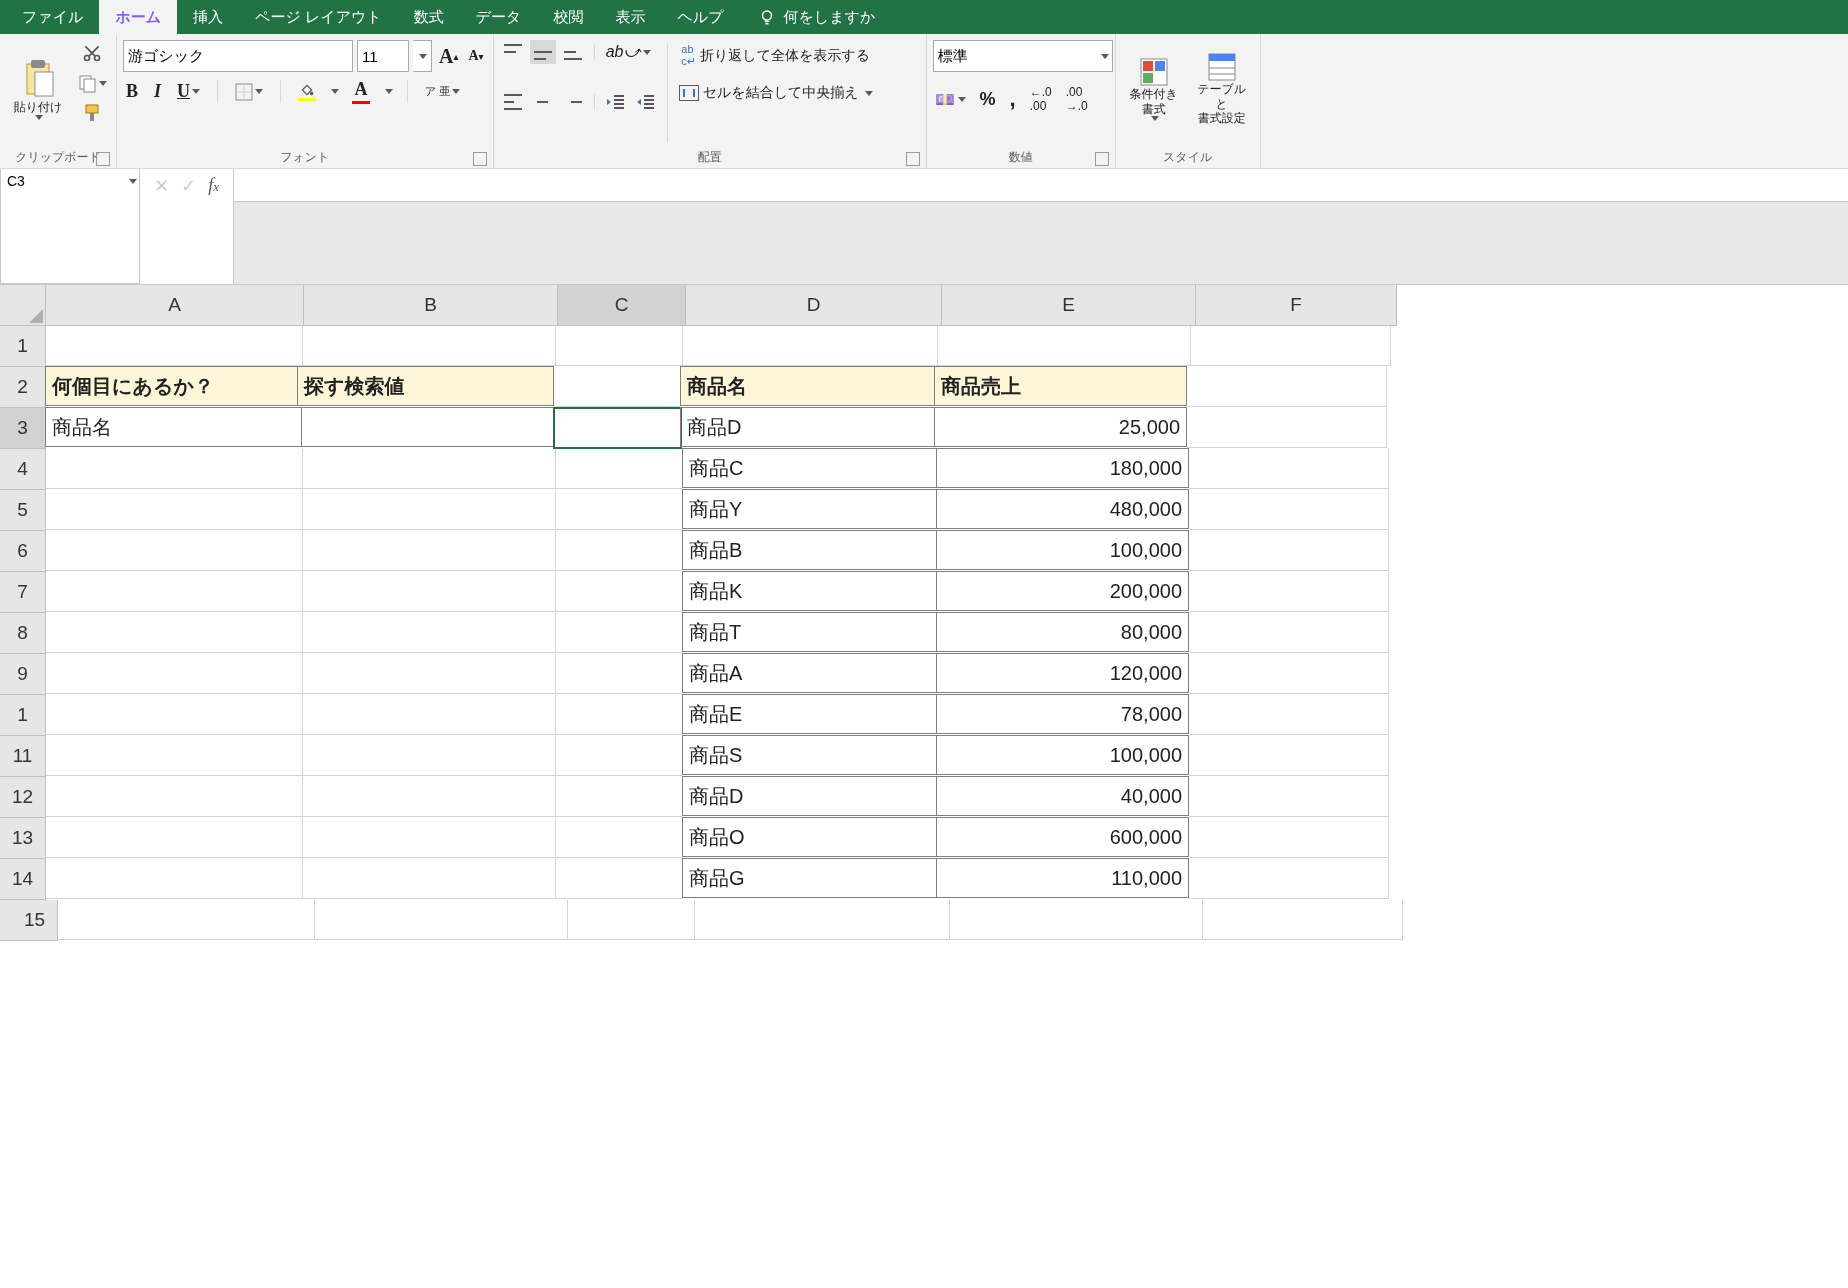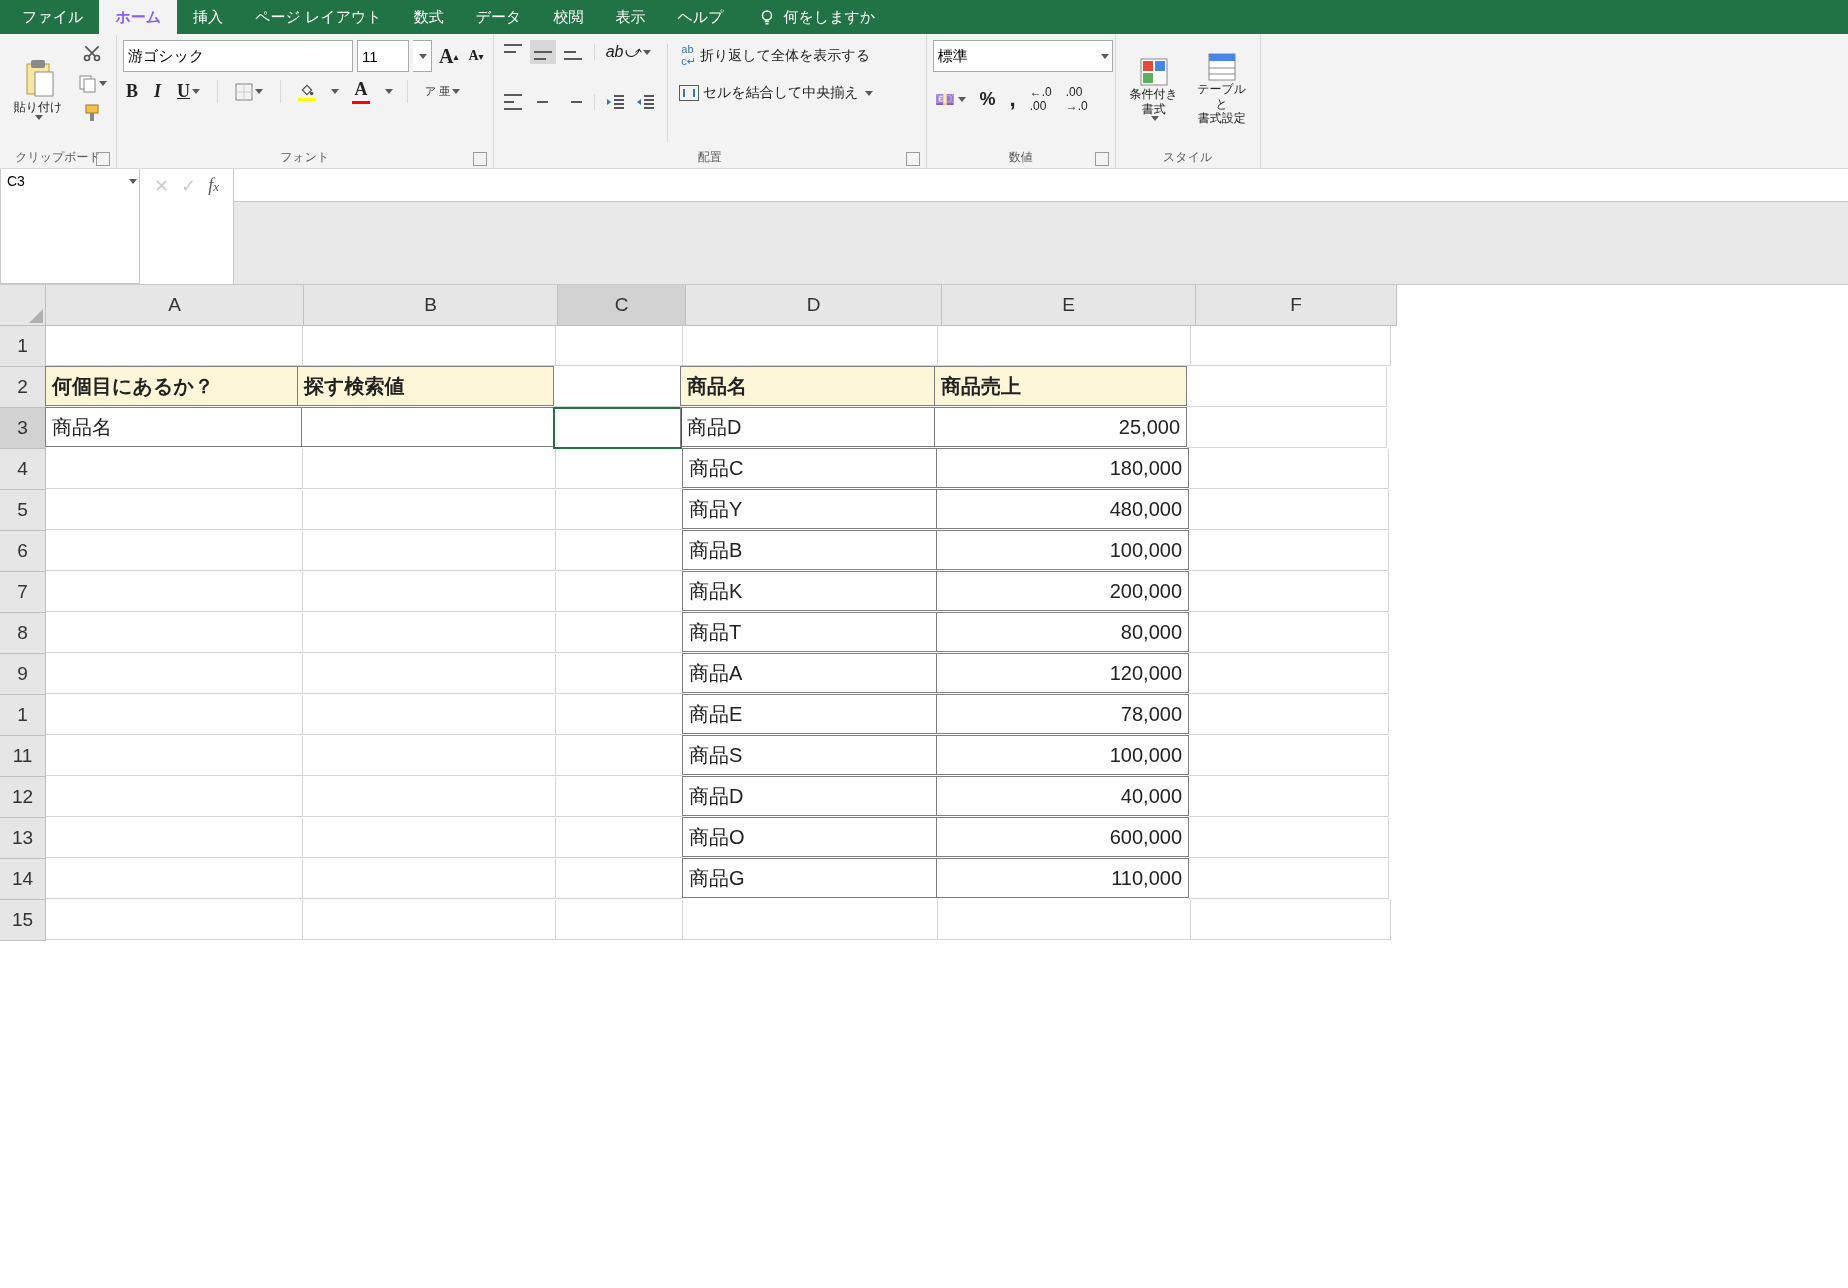--- a/index.html
+++ b/index.html
@@ -478,21 +478,21 @@
       <div class="grid-wrap">
         <div class="rowhdr" style="height: 40px;">14</div>
         <div class="cell" style="width: 257px;"></div>
         <div class="cell" style="width: 253px;"></div>
         <div class="cell" style="width: 127px;"></div>
         <div class="cell boxed" style="width: 255px;">商品G</div>
         <div class="cell boxed r" style="width: 253px;">110,000</div>
         <div class="cell" style="width: 200px;"></div>
       </div>
       <div class="grid-wrap">
-        <div class="rowhdr" style="height: 40px;">15</div>
+        <div class="rowhdr" style="height: 40px; padding-left: 12px;">15</div>
         <div class="cell" style="width: 257px;"></div>
         <div class="cell" style="width: 253px;"></div>
         <div class="cell" style="width: 127px;"></div>
         <div class="cell" style="width: 255px;"></div>
         <div class="cell" style="width: 253px;"></div>
         <div class="cell" style="width: 200px;"></div>
       </div>
     </div>
 </div>
 

